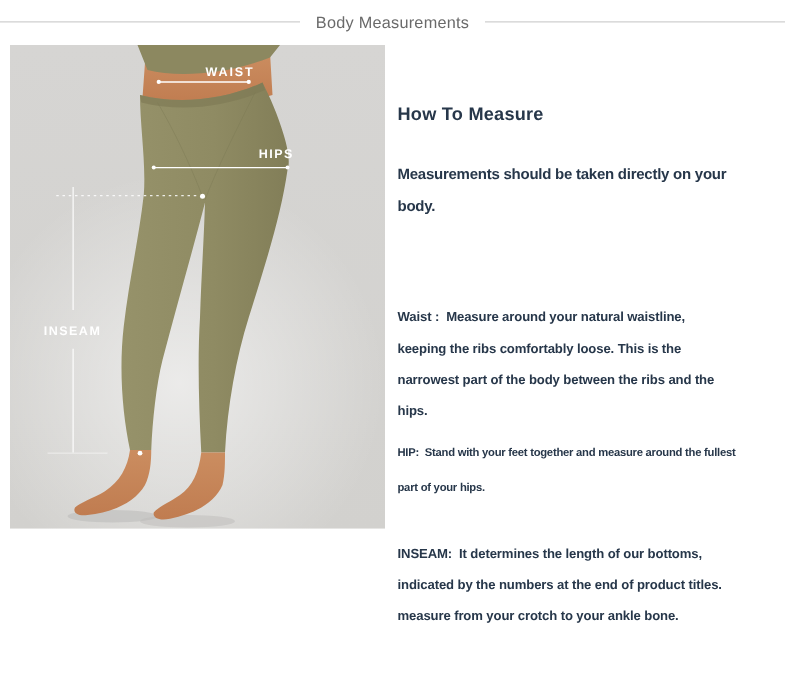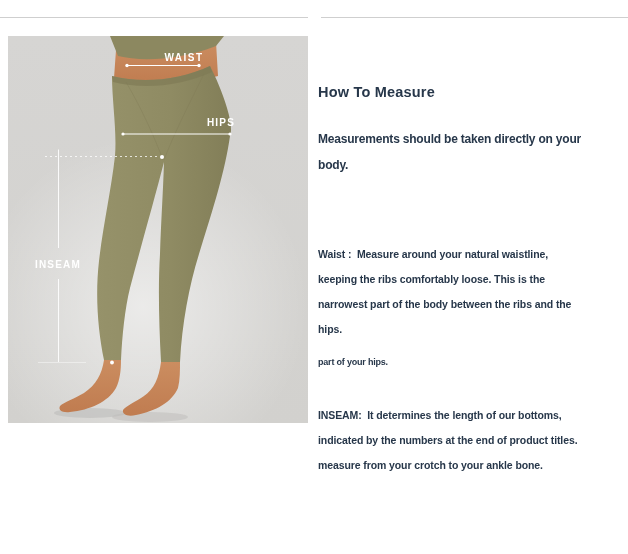--- a/index.html
+++ b/index.html
@@ -23,20 +23,21 @@
   .hip{font-size:9px;letter-spacing:-0.2px;line-height:28px;margin-bottom:27px;}
   .inseam{font-size:10.5px;letter-spacing:-0.1px;line-height:25px;}
   
   .ann-text{font-family:"Liberation Sans",sans-serif;font-weight:bold;fill:#ffffff;}
 </style>
 </head>
 <body>
 
 <div class="header">
   <div class="rule"></div>
+  <div class="header-title">Body Measurements</div>
   <div class="rule"></div>
 </div>
 
 <div class="photo">
   <svg width="300" height="387" viewBox="0 0 300 387" xmlns="http://www.w3.org/2000/svg">
     <defs>
       <linearGradient id="bgG" x1="0" y1="0" x2="0" y2="1">
         <stop offset="0" stop-color="#d6d5d3"></stop>
         <stop offset="1" stop-color="#d2d1ce"></stop>
       </linearGradient>
@@ -125,20 +126,21 @@
   </div>
 
   <div class="para waist">
     <div>Waist :  Measure around your natural waistline,</div>
     <div>keeping the ribs comfortably loose. This is the</div>
     <div>narrowest part of the body between the ribs and the</div>
     <div>hips.</div>
   </div>
 
   <div class="para hip">
+    <div>HIP:  Stand with your feet together and measure around the fullest</div>
     <div>part of your hips.</div>
   </div>
 
   <div class="para inseam">
     <div>INSEAM:  It determines the length of our bottoms,</div>
     <div>indicated by the numbers at the end of product titles.</div>
     <div>measure from your crotch to your ankle bone.</div>
   </div>
 </div>
 

